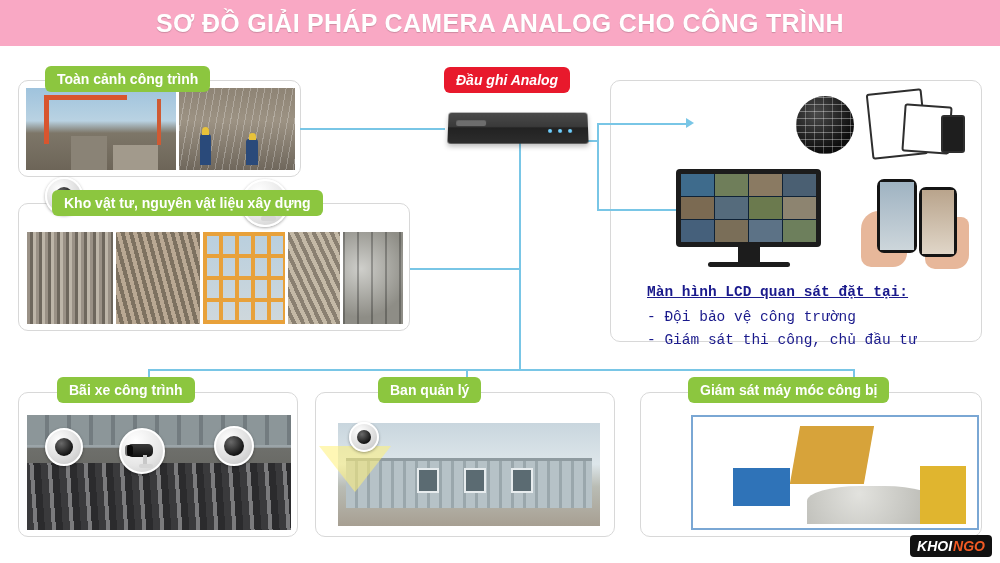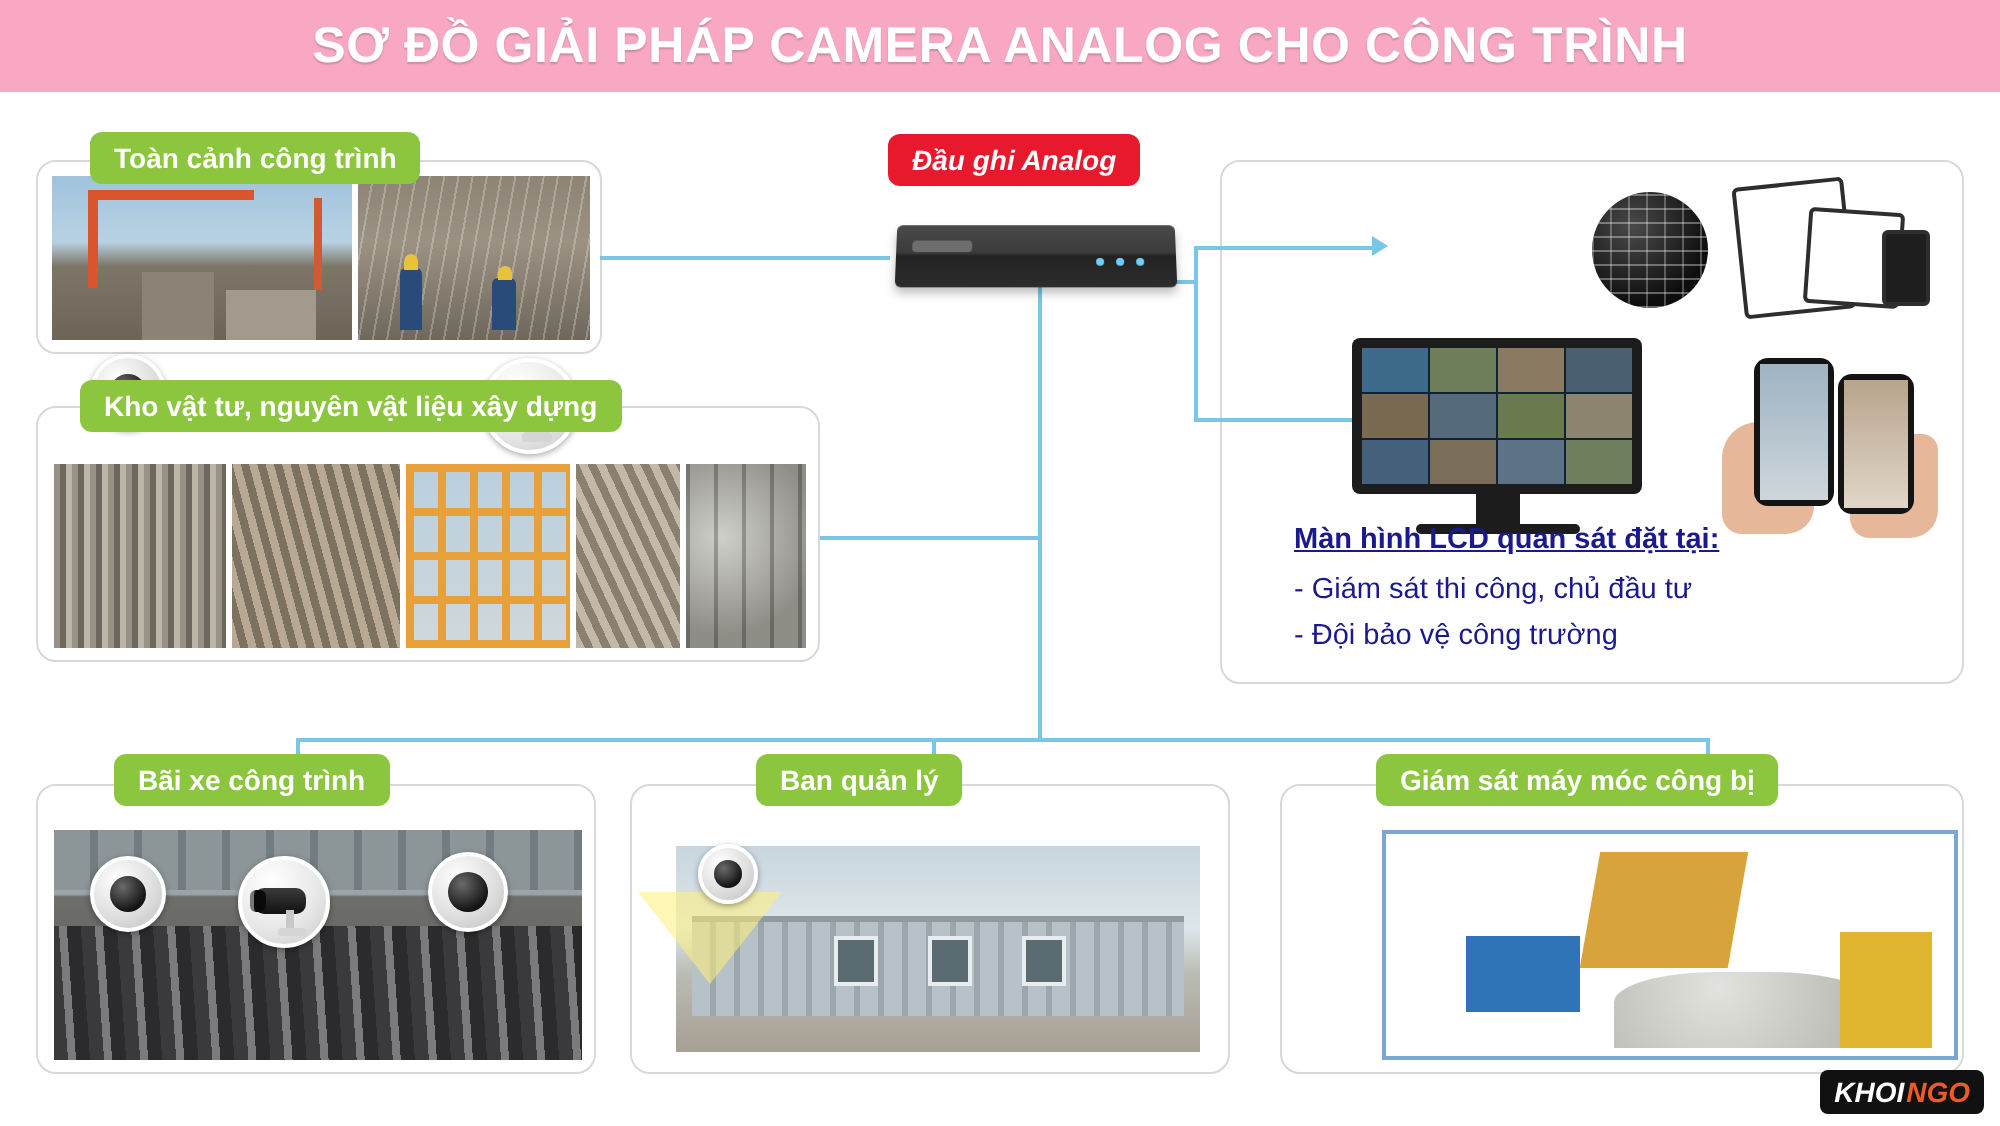--- a/index.html
+++ b/index.html
@@ -267,21 +267,21 @@
   </div>
   <div class="cam cam-dome" style="left:26px;top:96px;width:34px;height:34px;"></div>
   <div class="cam cam-bullet" style="left:222px;top:98px;width:44px;height:44px;">
     <div class="barrel"></div>
     <div class="lens"></div>
     <div class="mount"></div>
     <div class="base"></div>
   </div>
 </div>
 
-<div class="chip" style="left:40px;top:190px;">Kho vật tư, nguyên vật liệu xây dựng</div>
+<div class="chip" style="left:52px;top:190px;">Kho vật tư, nguyên vật liệu xây dựng</div>
 <div class="panel" style="left:18px;top:203px;width:392px;height:128px;">
   <div class="photo p-rebar" style="left:8px;top:28px;width:86px;height:92px;"></div>
   <div class="photo p-rebar2" style="left:97px;top:28px;width:84px;height:92px;"></div>
   <div class="photo p-scaff" style="left:184px;top:28px;width:82px;height:92px;"></div>
   <div class="photo p-rebar" style="left:269px;top:28px;width:52px;height:92px;background:repeating-linear-gradient(65deg,#c4b9a6 0 4px,#8a8071 4px 8px);"></div>
   <div class="photo p-pipe" style="left:324px;top:28px;width:60px;height:92px;"></div>
 
   <div class="cam cam-dome" style="left:26px;top:224px;width:34px;height:34px;"></div>
   <div class="cam cam-bullet" style="left:100px;top:224px;width:42px;height:42px;">
     <div class="barrel"></div>
@@ -337,24 +337,24 @@
     <div class="handshape" style="left:0;top:34px;width:46px;height:56px;"></div>
     <div class="handshape" style="left:64px;top:40px;width:44px;height:52px;"></div>
     <div class="phone" style="left:16px;top:2px;width:40px;height:74px;">
       <div class="pscreen" style="background:linear-gradient(#9fb3c2,#cdd6db);"></div>
     </div>
     <div class="phone" style="left:58px;top:10px;width:38px;height:70px;">
       <div class="pscreen" style="background:linear-gradient(#b9a48c,#e0d6c8);"></div>
     </div>
   </div>
 
-  <div class="lcd-note" style="left:36px;top:178px;width:300px;">
+  <div class="lcd-note" style="left:36px;top:200px;width:300px;font-family:Liberation Mono, monospace;">
     <span class="hdr">Màn hình LCD quan sát đặt tại:</span>
+    <span class="ln">- Đội bảo vệ công trường</span>
     <span class="ln">- Giám sát thi công, chủ đầu tư</span>
-    <span class="ln">- Đội bảo vệ công trường</span>
   </div>
 </div>
 
 <div class="chip" style="left:57px;top:377px;">Bãi xe công trình</div>
 <div class="panel" style="left:18px;top:392px;width:280px;height:145px;">
   <div class="photo p-park" style="left:8px;top:22px;width:264px;height:115px;">
     <div class="roof"></div>
     <div class="bikes"></div>
   </div>
 

